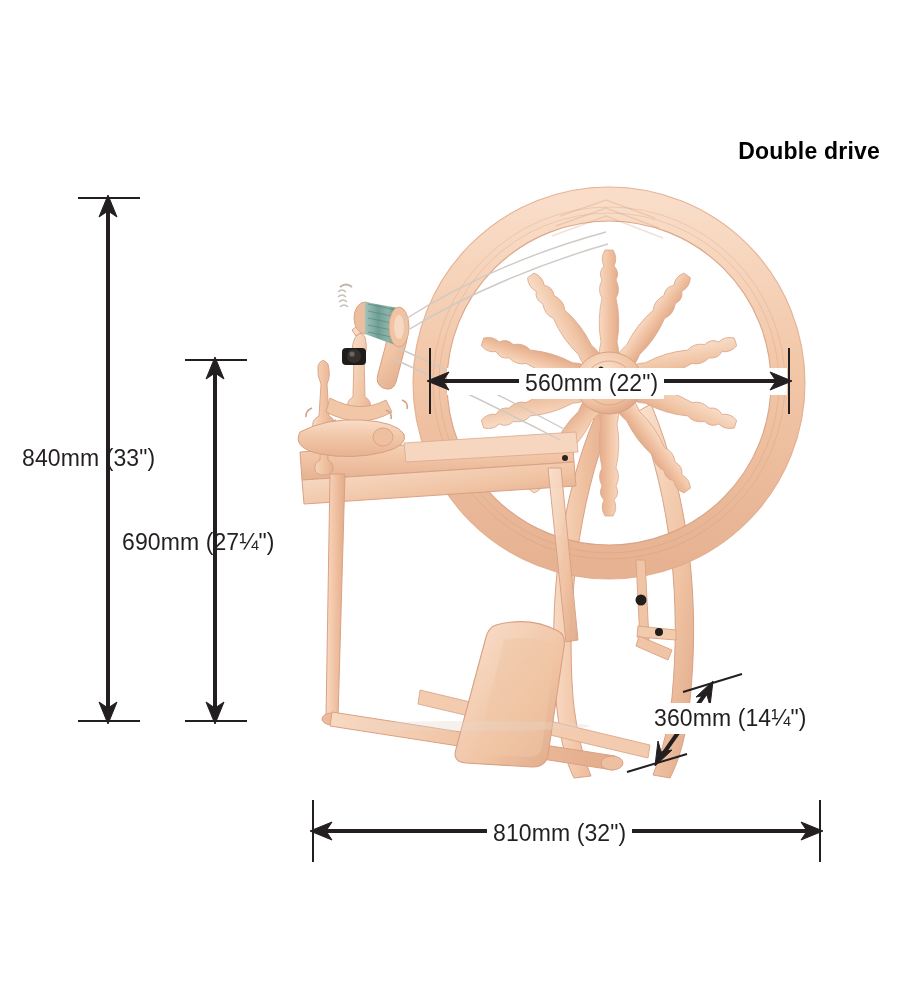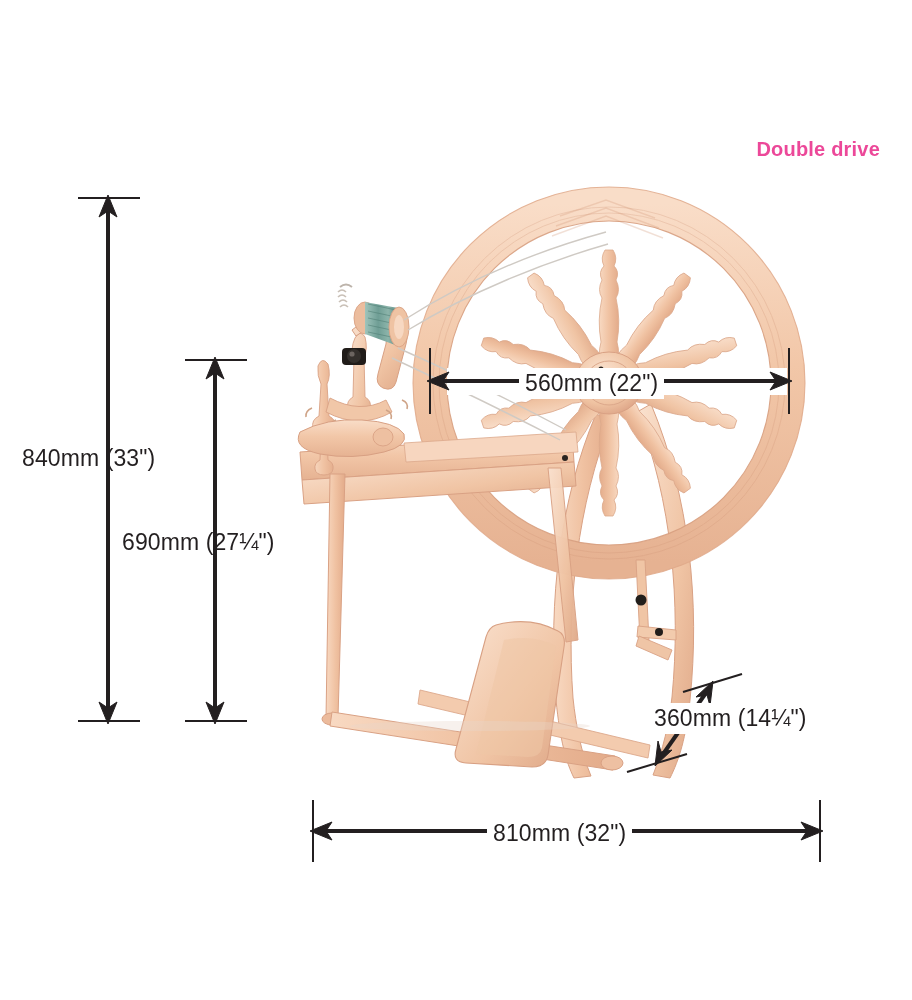--- a/index.html
+++ b/index.html
@@ -16,23 +16,23 @@
     width: 912px;
     height: 1000px;
     background: #ffffff;
     overflow: hidden;
   }
   
   .title {
     position: absolute;
     right: 32px;
     top: 138px;
-    font-size: 20px;
+    font-size: 23px;
     font-weight: bold;
-    color: #ec4899;
+    color: #000000;
     letter-spacing: 0.2px;
     white-space: nowrap;
   }
   
   .dimlabel {
     position: absolute;
     font-size: 23px;
     color: #231f20;
     white-space: nowrap;
     letter-spacing: 0.1px;

